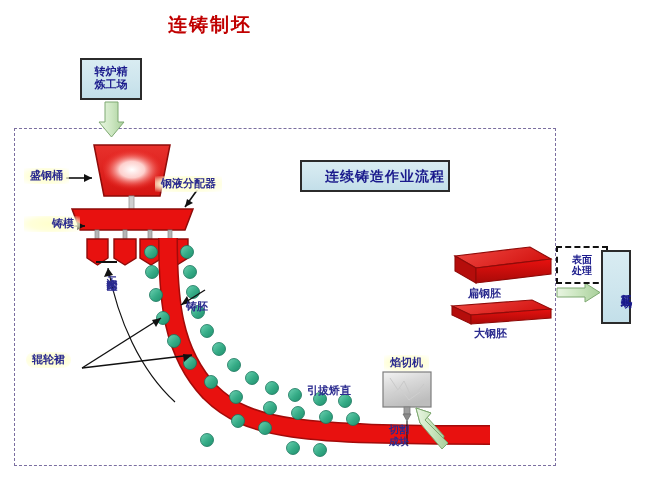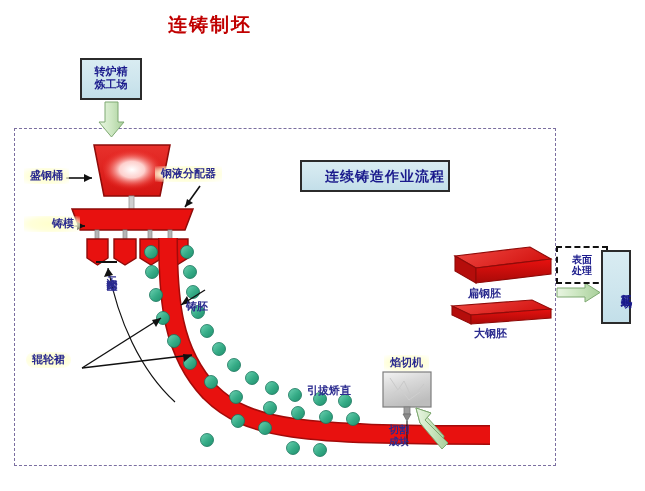--- a/index.html
+++ b/index.html
@@ -79,21 +79,21 @@
     background:radial-gradient(ellipse at center,#ffffcc 0%,#ffffd9 55%,rgba(255,255,230,0) 100%);
     color:#2b2b8f;
     font-weight:bold;
     font-size:11px;
     white-space:nowrap;
     padding:2px 6px;
     text-align:center;
     line-height:1.1;
   }
   #lbl-ladle{left:24px;top:168px;}
-  #lbl-tundish{left:155px;top:166px;}
+  #lbl-tundish{left:155px;top:176px;}
   #lbl-mold{left:24px;top:216px;padding-left:28px;}
   #lbl-rollerskirt{left:26px;top:352px;border-radius:8px;}
   #lbl-flamecut{left:384px;top:355px;}
 
   
   .blabel{
     color:#2b2b8f;font-weight:bold;font-size:11px;white-space:nowrap;
     line-height:1.15;text-align:center;
   }
   #lbl-billet{left:186px;top:265px;margin-top:36px;}

